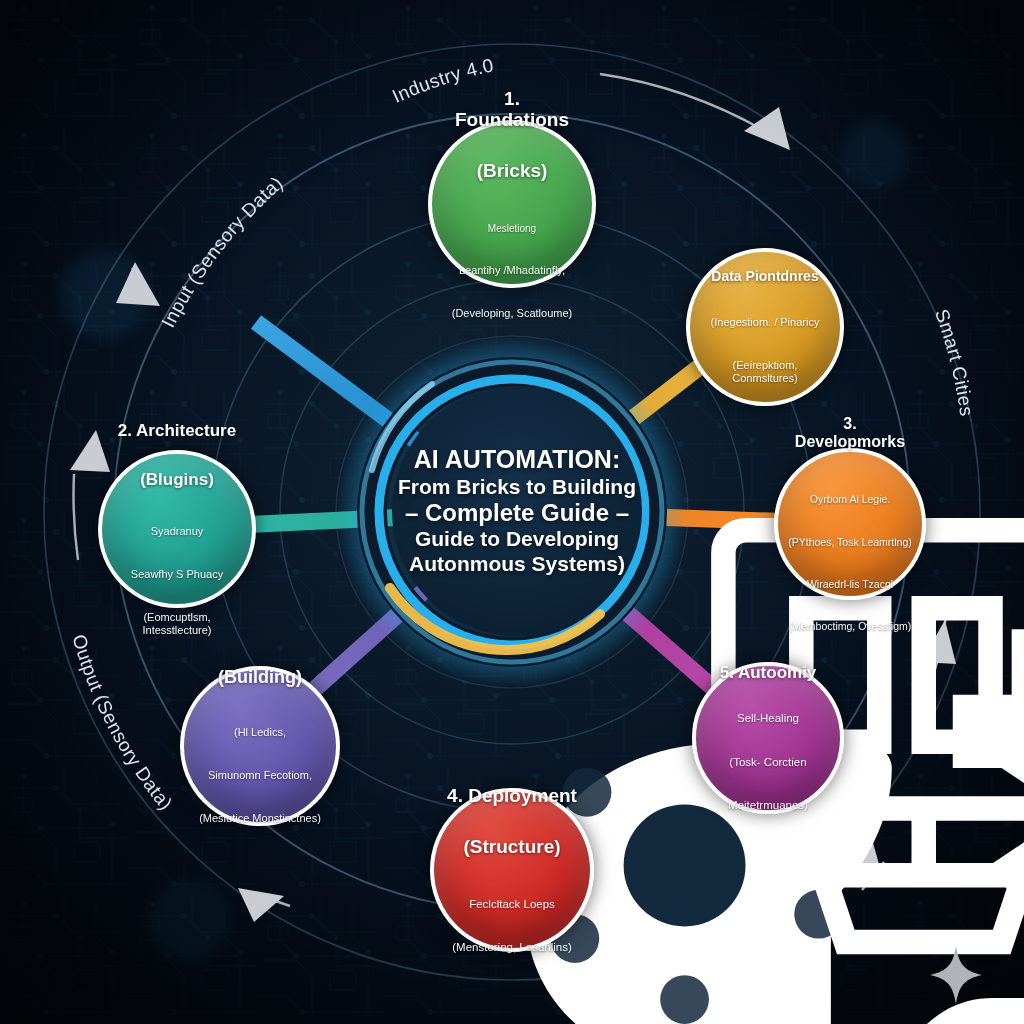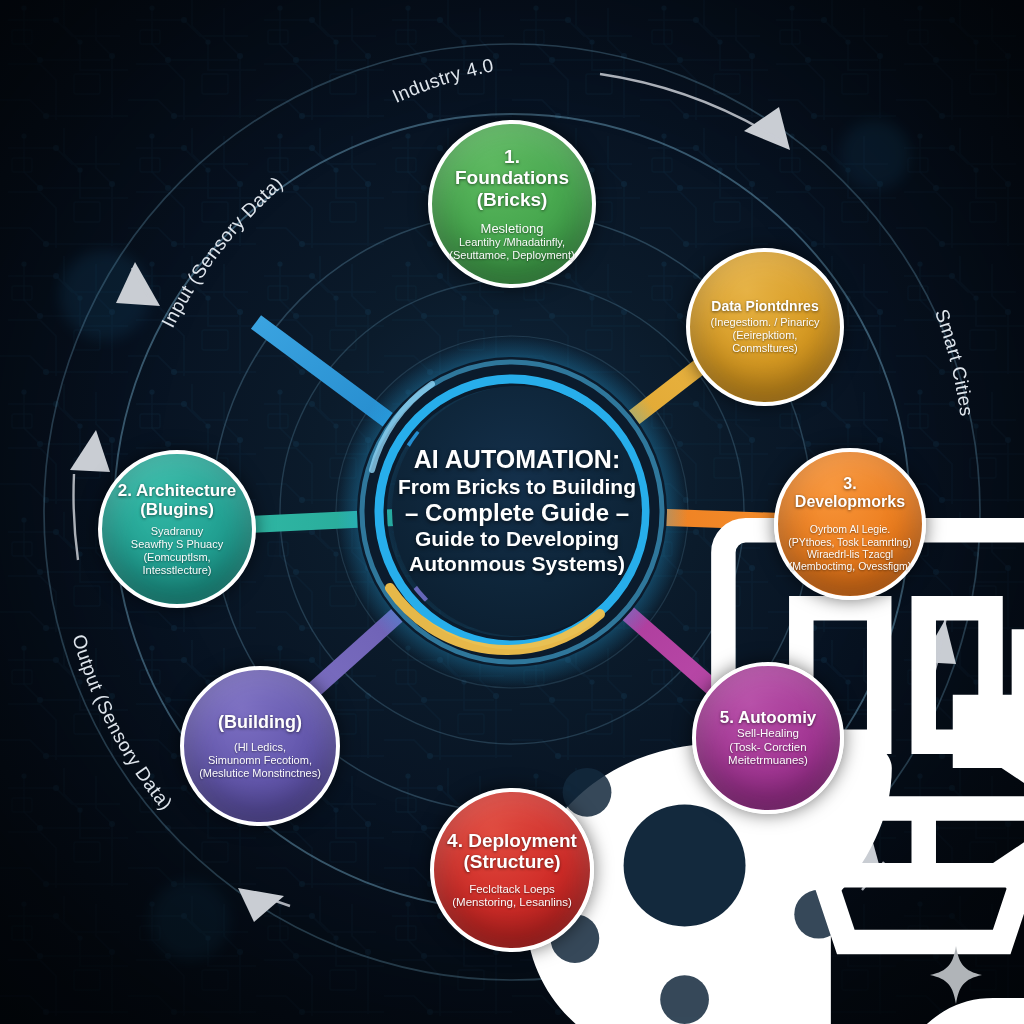--- a/index.html
+++ b/index.html
@@ -9,21 +9,21 @@
          background:
            radial-gradient(circle at 50% 46%, #10283f 0%, #0b1b2b 26%, #071221 52%, #050c16 78%, #03070d 100%);}
   
   .circuit{position:absolute;inset:0;opacity:.5;}
   .glowdot{position:absolute;border-radius:50%;filter:blur(7px);}
   svg{position:absolute;inset:0;width:1024px;height:1024px;overflow:visible;}
   .node{position:absolute;border-radius:50%;display:flex;flex-direction:column;
         align-items:center;justify-content:center;text-align:center;color:#fff;
         box-sizing:border-box;border:4px solid #fff;
         box-shadow:0 0 18px rgba(0,0,0,.55), inset 0 14px 30px rgba(255,255,255,.16),
-                   inset 0 -18px 34px rgba(0,0,0,.30);}
+                   inset 0 -18px 34px rgba(0,0,0,.30);gap:30px;}
   .node .ttl{font-weight:bold;line-height:1.12;text-shadow:0 1px 3px rgba(0,0,0,.55);}
   .node .sub{line-height:1.18;text-shadow:0 1px 2px rgba(0,0,0,.5);opacity:.97;}
   .node .ico{display:block;}
   
   #hub{position:absolute;left:392px;top:386px;width:250px;height:250px;border-radius:50%;
        background:radial-gradient(circle at 50% 38%, #14304b 0%, #0e2539 55%, #0a1b2c 100%);
        display:flex;flex-direction:column;align-items:center;justify-content:center;
        text-align:center;color:#fff;}
   #hub .hl{font-weight:bold;line-height:1.17;text-shadow:0 2px 4px rgba(0,0,0,.6);}
   .spark{position:absolute;}
@@ -203,23 +203,23 @@
         <rect x="66" y="4" width="7" height="7" rx="1"></rect>
         <rect x="71" y="14" width="9" height="6" rx="1"></rect>
       </g>
     </svg>
   </div>
 
   <div class="node" style="left:428px;top:120px;width:168px;height:168px;padding:0 14px;
               background:radial-gradient(circle at 38% 26%, #5cb85f 0%, #48a84f 46%, #338f40 100%);">
     <div class="ttl" style="font-size:19px">1. Foundations</div>
     <div class="ttl" style="font-size:19px">(Bricks)</div>
-    <div class="sub" style="font-size:13px;margin-top:11px">Mesletiong</div>
+    <div class="sub" style="font-size:10px;margin-top:11px">Mesletiong</div>
     <div class="sub" style="font-size:11px">Leantihy /Mhadatinfly,</div>
-    <div class="sub" style="font-size:11px">(Seuttamoe, Deployment)</div>
+    <div class="sub" style="font-size:11px">(Developing, Scatloume)</div>
   </div>
 
   <div class="node" style="left:686px;top:248px;width:158px;height:158px;padding:0 12px;
               background:radial-gradient(circle at 38% 26%, #e6b244 0%, #d79a22 52%, #b97d14 100%);">
     <svg class="ico" width="92" height="48" viewBox="0 0 92 48" style="margin-bottom:6px">
       <g fill="none" stroke="#fff" stroke-width="2.2">
         <rect x="3" y="3" width="36" height="25" rx="2"></rect>
         <path d="M10 10h7v12h-7zM21 10h6v12h-6zM30 13h5v9h-5z"></path>
         <path d="M21 28v6M12 34h18l-2 6H14z"></path>
         <rect x="52" y="18" width="24" height="24" rx="2"></rect>

